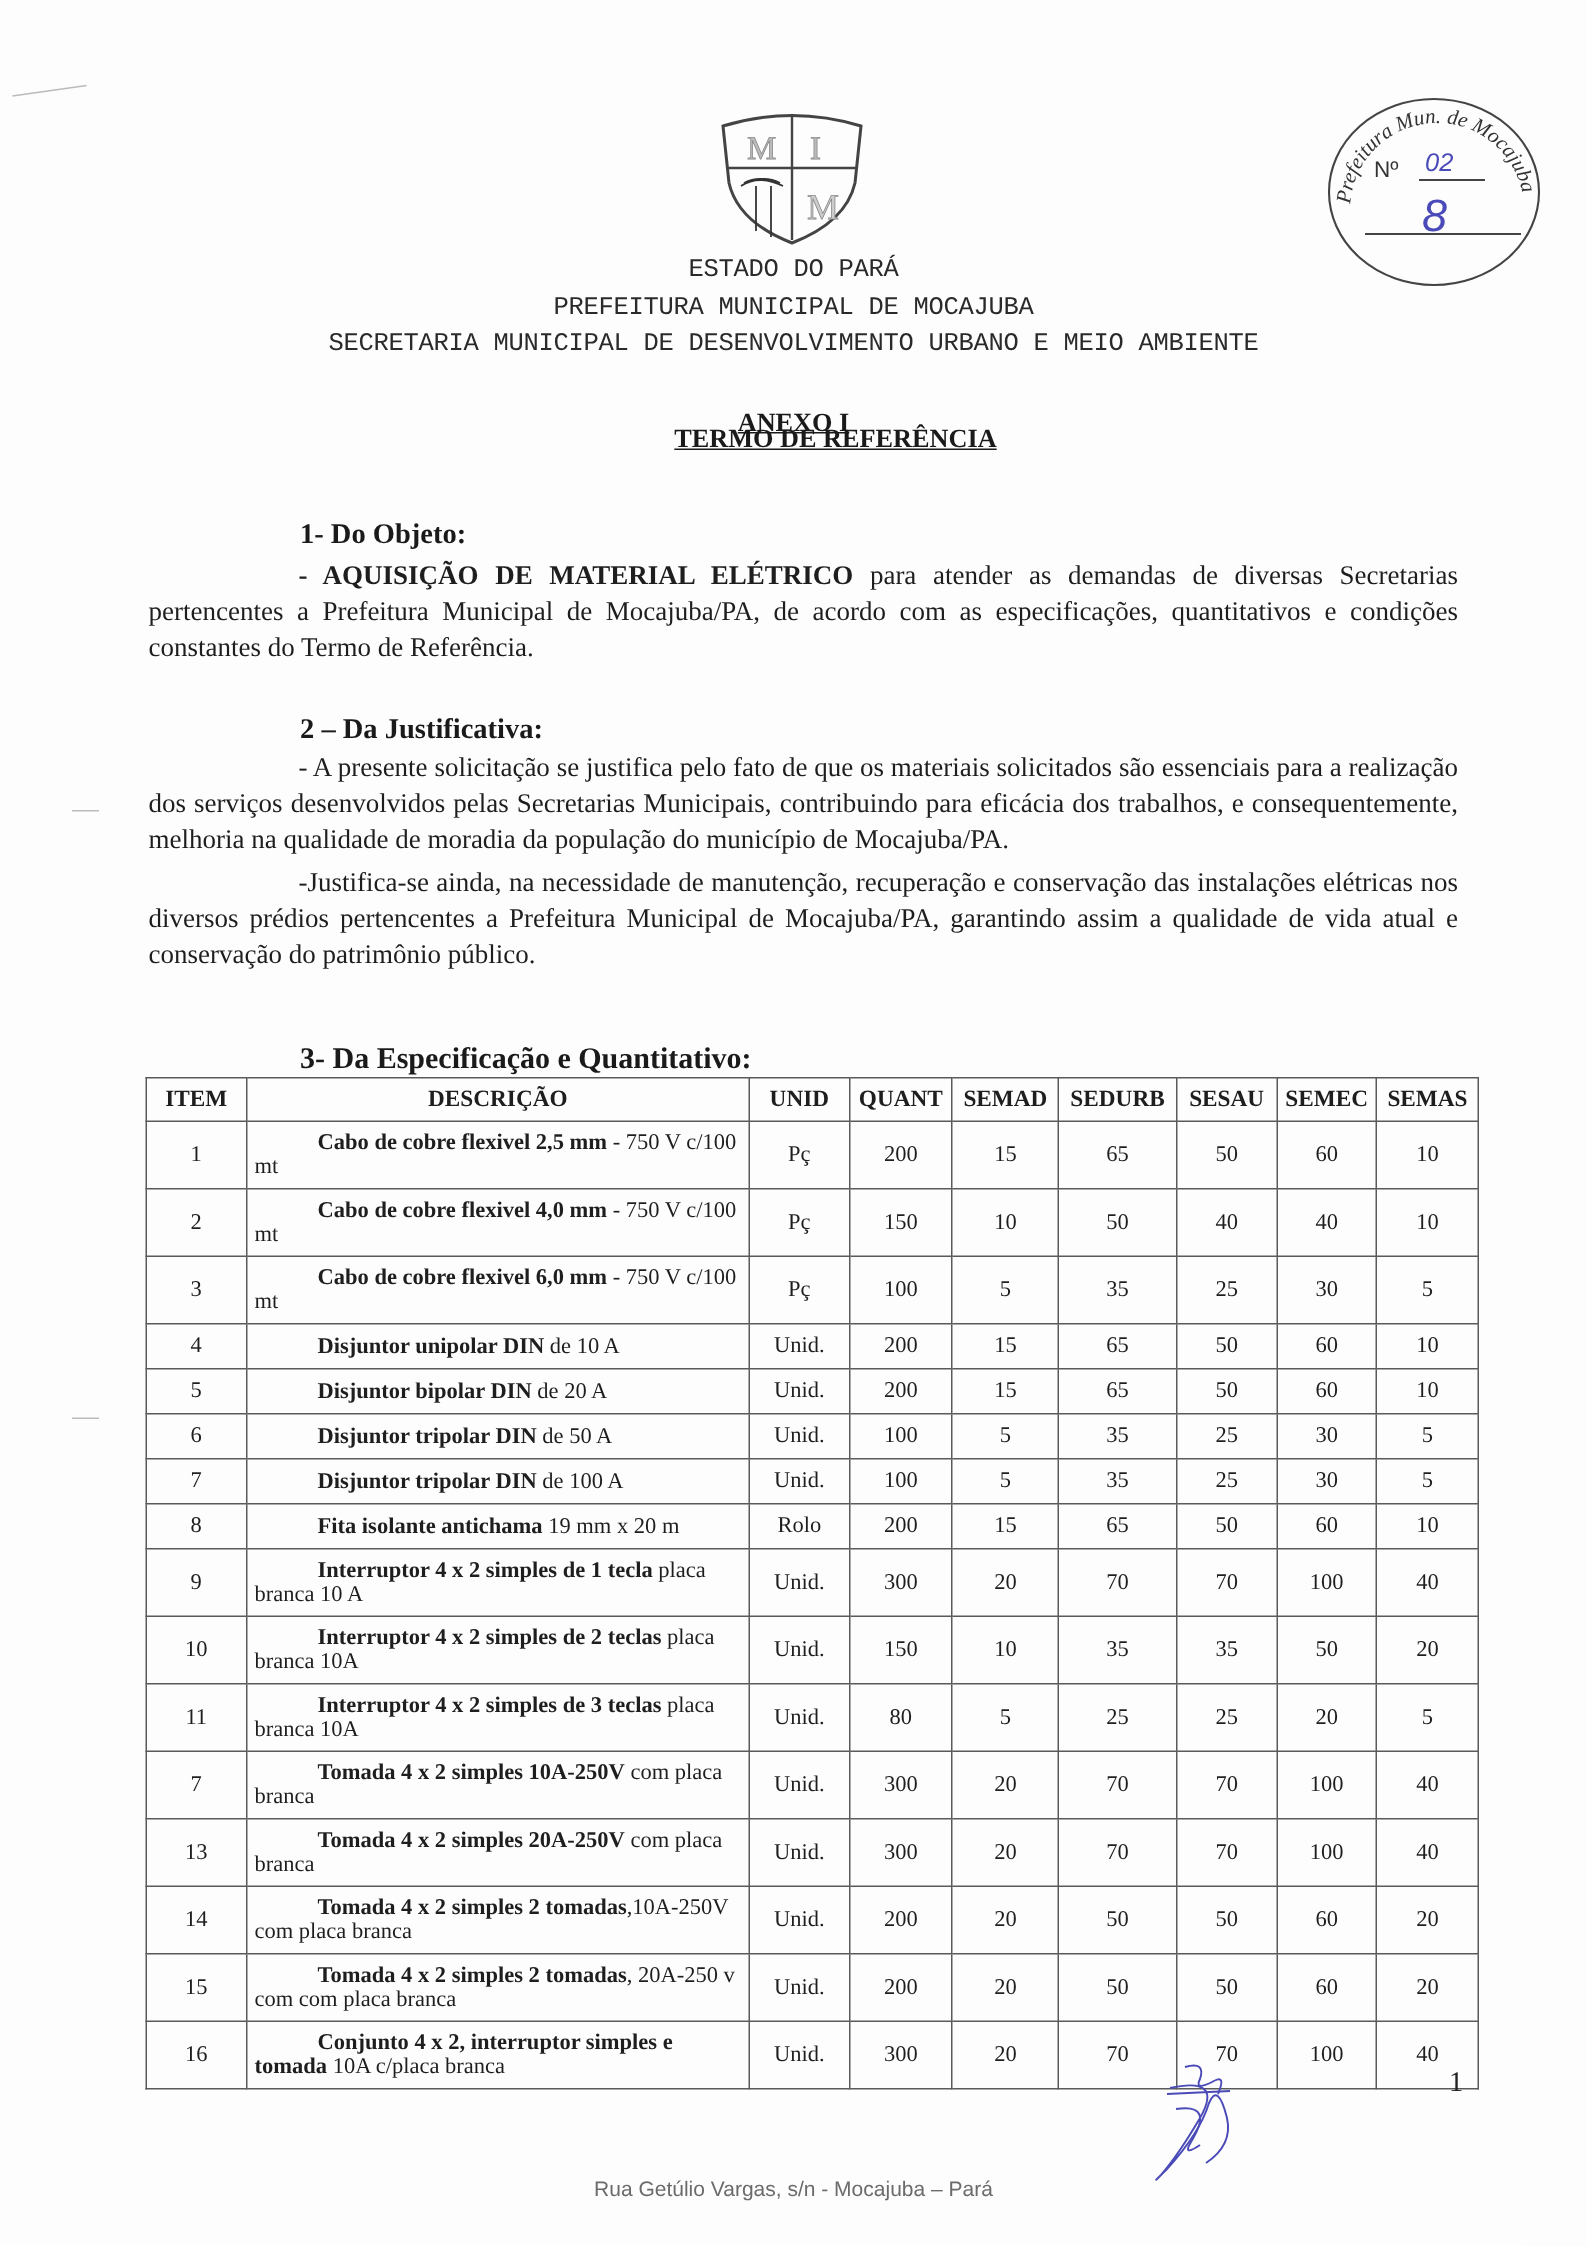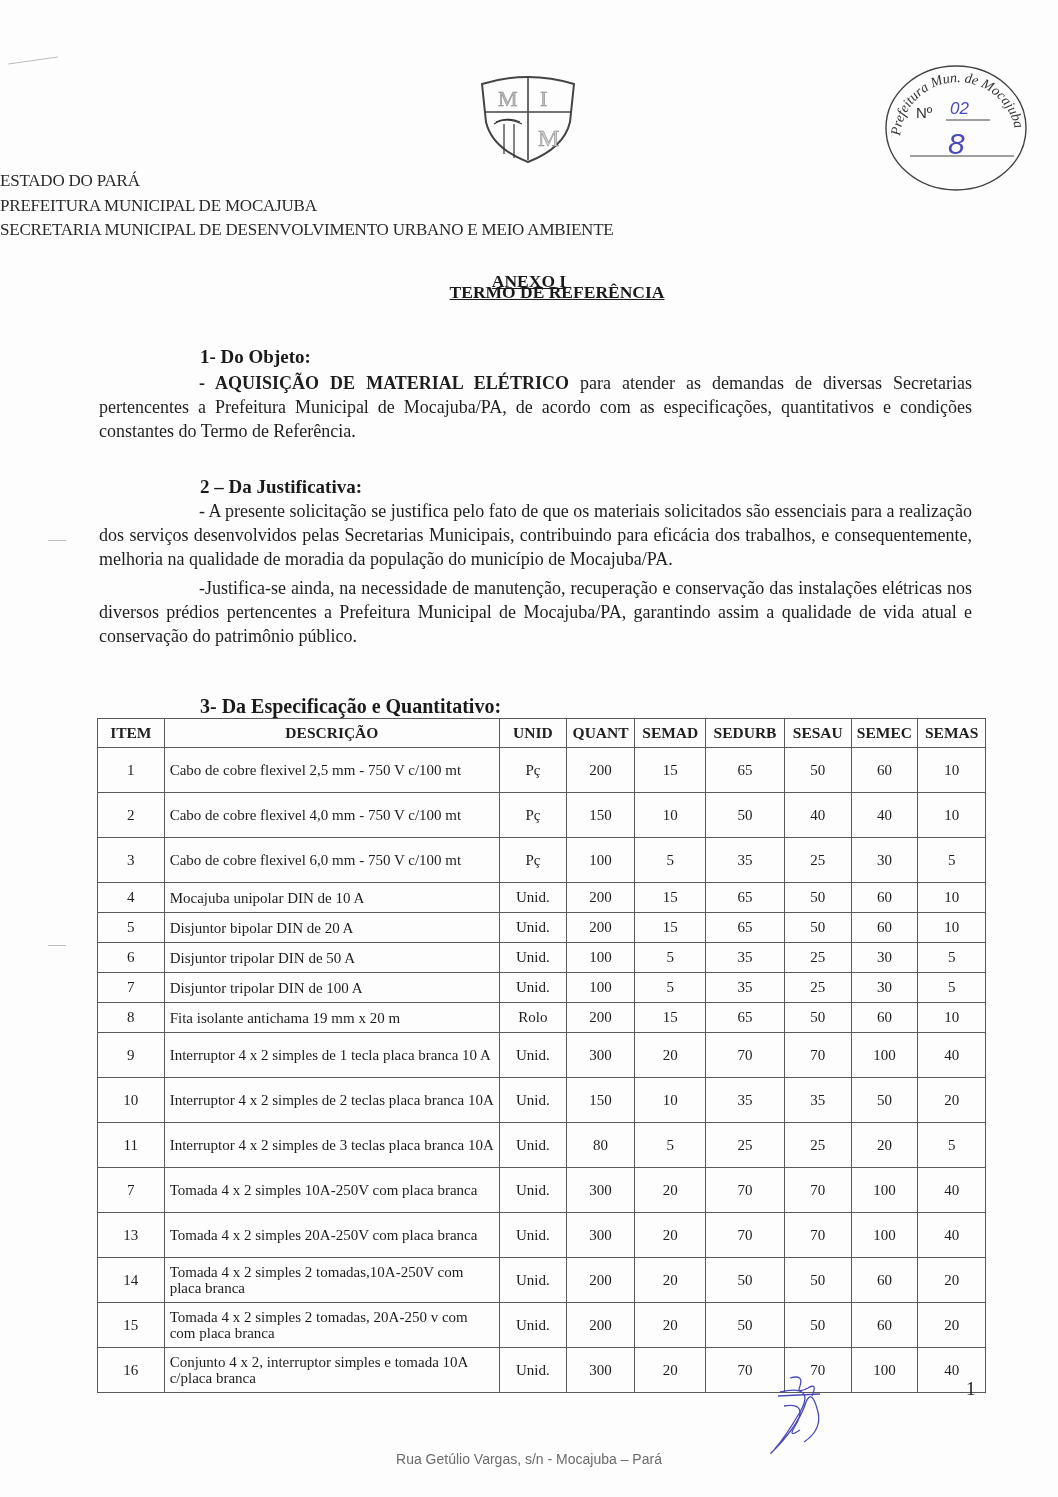--- a/index.html
+++ b/index.html
@@ -2,22 +2,22 @@
 <html><head>
 <meta charset="utf-8">
 <style>
   html, body { margin: 0; padding: 0; background: #ffffff; }
   body { width: 1058px; height: 1497px; position: relative; overflow: hidden; color: #1a1a1a; }
   .page { position: absolute; left: 0; top: 0; width: 1058px; height: 1497px; background: #fdfdfd; }
 
   .crest { position: absolute; left: 476px; top: 72px; width: 104px; height: 92px; }
   .stamp { position: absolute; left: 880px; top: 56px; width: 150px; height: 136px; }
 
-  .hdr { position: absolute; left: 0; width: 1058px; 
-         font-family: Liberation Serif, serif; font-size: 17px; color: #2a2a2a; letter-spacing: -0.2px; }
+  .hdr { position: absolute; left: 0; width: 1058px; text-align: center;
+         font-family: Liberation Mono, monospace; font-size: 17px; color: #2a2a2a; letter-spacing: -0.2px; }
   .hdr1 { top: 171px; }
   .hdr2 { top: 196px; }
   .hdr3 { top: 220px; }
 
   .annex { position: absolute; left: 0; width: 1058px; text-align: center;
            font-family: "Liberation Serif", serif; font-weight: bold; font-size: 17.5px;
            text-decoration: underline; color: #1a1a1a; }
   .annex1 { top: 271px; }
   .annex2 { top: 282px; margin-left: 28px; }
 
@@ -27,21 +27,21 @@
           font-family: "Liberation Serif", serif; font-size: 18px; line-height: 24px;
           text-align: justify; color: #1e1e1e; }
   .indent { text-indent: 100px; }
 
   .spec-table { position: absolute; left: 97px; top: 718px; width: 889px;
                 border-collapse: collapse; font-family: "Liberation Serif", serif; color: #1e1e1e; }
   .spec-table th, .spec-table td { border: 1px solid #5a5a5a; padding: 0 4px; }
   .spec-table th { font-size: 15.5px; font-weight: bold; height: 28px; text-align: center; }
   .spec-table td { font-size: 15px; text-align: center; }
   .spec-table td.desc { text-align: left; line-height: 16px; padding: 2px 5px; }
-  .spec-table td.desc b { font-weight: normal; }
+  .spec-table td.desc b { font-weight: bold; margin-left: 42px; }
   .spec-table tr.r2 td { height: 40px; }
   .spec-table tr.r1 td { height: 25px; }
 
   .footer { position: absolute; left: 0; width: 1058px; top: 1415px; text-align: center;
             font-family: "Liberation Sans", sans-serif; font-size: 14px; color: #6b6b6b; margin-top: 36px; }
   .pagenum { position: absolute; left: 966px; top: 1378px; font-family: "Liberation Serif", serif;
              font-size: 19px; color: #222; }
   .signature { position: absolute; left: 760px; top: 1372px; width: 82px; height: 88px; }
   .scan-mark { position: absolute; height: 1px; background: #bbb; }
 </style>
@@ -155,21 +155,21 @@
           <td>Pç</td>
           <td>100</td>
           <td>5</td>
           <td>35</td>
           <td>25</td>
           <td>30</td>
           <td>5</td>
         </tr>
         <tr class="r1">
           <td>4</td>
-          <td class="desc"><b>Mocajuba unipolar DIN</b><span>  de 10 A</span></td>
+          <td class="desc"><b>Disjuntor unipolar DIN</b><span>  de 10 A</span></td>
           <td>Unid.</td>
           <td>200</td>
           <td>15</td>
           <td>65</td>
           <td>50</td>
           <td>60</td>
           <td>10</td>
         </tr>
         <tr class="r1">
           <td>5</td>

